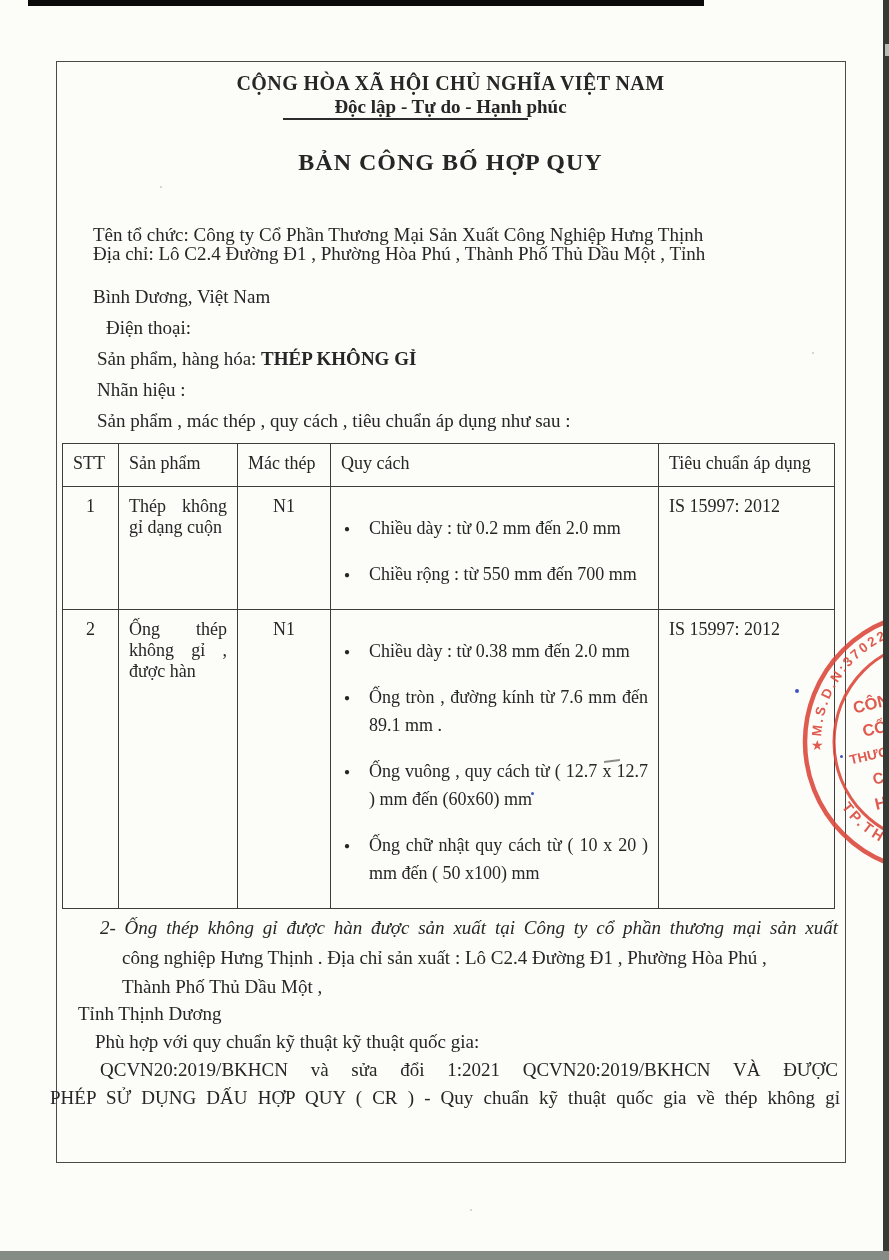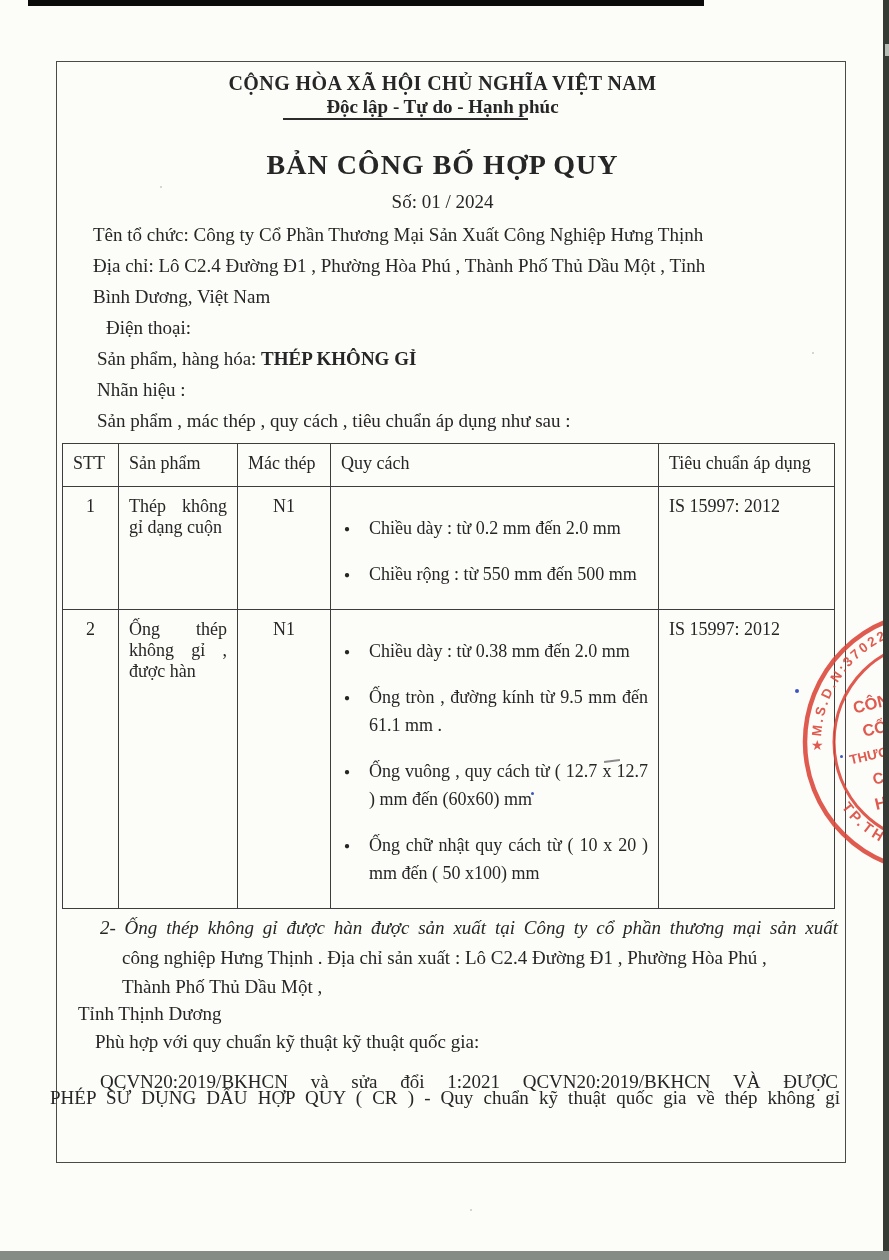--- a/index.html
+++ b/index.html
@@ -1,23 +1,23 @@
 <!DOCTYPE html>
 <html><head>
 <meta charset="utf-8">
 <style>
   html,body{margin:0;padding:0;}
   body{width:889px;height:1260px;background:#fbfbf8;font-family:"Liberation Serif","DejaVu Serif",serif;color:#262626;}
   #page{position:relative;width:889px;height:1260px;overflow:hidden;background:#fcfcf9;}
   .abs{position:absolute;}
-  .ctr{left:48px;width:789px;text-align:center;}
+  .ctr{left:56px;width:789px;text-align:center;}
   .hdr1{top:72px;font-size:20px;font-weight:bold;letter-spacing:.4px;}
   .hdr2{top:96px;font-size:19px;font-weight:bold;}
   .underline{left:283px;top:118px;width:245px;height:2px;background:#2c2c2c;}
-  .title{top:149px;font-size:28px;font-weight:bold;letter-spacing:1px;}
+  .title{top:149px;font-size:24px;font-weight:bold;letter-spacing:1px;}
   .sonum{top:191px;font-size:19px;}
   .bodyline{font-size:19px;white-space:nowrap;}
   .page-border{left:56px;top:61px;width:788px;height:1100px;border:1.6px solid #4a4a4a;}
   
   .strip-top{left:28px;top:0;width:676px;height:6px;background:#0b0b0b;}
   .strip-right{left:883px;top:0;width:6px;height:1260px;background:#353a35;z-index:50;}
   .notch-right{left:885px;top:44px;width:4px;height:12px;background:#b7bbb5;z-index:51;}
   .strip-bottom{left:0;top:1251px;width:889px;height:9px;background:#858b85;z-index:52;}
   .speck{position:absolute;background:#c9c9c4;width:2px;height:2px;border-radius:50%;}
   .bluedot{position:absolute;background:#3c55c0;border-radius:50%;}
@@ -52,24 +52,23 @@
   <div class="abs notch-right"></div>
   <div class="abs strip-bottom"></div>
 
   <div class="abs page-border"></div>
 
   <div class="abs ctr hdr1">CỘNG HÒA XÃ HỘI CHỦ NGHĨA VIỆT NAM</div>
   <div class="abs ctr hdr2">Độc lập - Tự do - Hạnh phúc</div>
   <div class="abs underline"></div>
 
   <div class="abs ctr title">BẢN CÔNG BỐ HỢP QUY</div>
-  <div class="abs ctr sonum">Số: 01 / 2024</div>
 
   <div class="abs bodyline" style="left:93px;top:224px;">Tên tổ chức: Công ty Cổ Phần Thương Mại Sản Xuất Công Nghiệp Hưng Thịnh</div>
-  <div class="abs bodyline" style="left:93px;top:255px;">Địa chỉ: Lô C2.4 Đường Đ1 , Phường Hòa Phú , Thành Phố Thủ Dầu Một , Tỉnh</div>
+  <div class="abs bodyline" style="left:93px;top:243px;">Địa chỉ: Lô C2.4 Đường Đ1 , Phường Hòa Phú , Thành Phố Thủ Dầu Một , Tỉnh</div>
   <div class="abs bodyline" style="left:93px;top:286px;">Bình Dương, Việt Nam</div>
   <div class="abs bodyline" style="left:106px;top:317px;">Điện thoại:</div>
 
   <div class="abs bodyline" style="left:97px;top:348px;"><span>Sản phẩm, hàng hóa: </span><span style="font-weight:bold;">THÉP KHÔNG GỈ</span></div>
   <div class="abs bodyline" style="left:97px;top:379px;">Nhãn hiệu :</div>
   <div class="abs bodyline" style="left:97px;top:410px;">Sản phẩm , mác thép , quy cách , tiêu chuẩn áp dụng như sau :</div>
 
   <table class="doc">
     <colgroup>
       <col style="width:56px">
@@ -88,48 +87,48 @@
       </tr>
     </thead>
     <tbody>
       <tr class="r1">
         <td class="c-stt">1</td>
         <td class="c-sp">Thép không gỉ dạng cuộn</td>
         <td class="c-mt">N1</td>
         <td class="c-qc">
             <ul>
               <li>Chiều dày : từ 0.2 mm đến 2.0 mm</li>
-              <li>Chiều rộng : từ 550 mm đến 500 mm</li>
+              <li>Chiều rộng : từ 550 mm đến 700 mm</li>
             </ul>
           </td>
         <td>IS 15997: 2012</td>
       </tr>
       <tr class="r2">
         <td class="c-stt">2</td>
         <td class="c-sp">Ống thép không gỉ , được hàn</td>
         <td class="c-mt">N1</td>
         <td class="c-qc">
             <ul>
               <li>Chiều dày : từ 0.38 mm đến 2.0 mm</li>
-              <li>Ống tròn , đường kính từ 9.5 mm đến 61.1 mm .</li>
+              <li>Ống tròn , đường kính từ 7.6 mm đến 89.1 mm .</li>
               <li>Ống vuông , quy cách từ ( 12.7 x 12.7 ) mm đến (60x60) mm</li>
               <li>Ống chữ nhật quy cách từ ( 10 x 20 ) mm đến ( 50 x100) mm</li>
             </ul>
           </td>
         <td>IS 15997: 2012</td>
       </tr>
     </tbody>
   </table>
 
   <div class="abs note just" style="left:100px;top:917px;width:738px;font-style:italic;">2- Ống thép không gỉ được hàn được sản xuất tại Công ty cổ phần thương mại sản xuất</div>
   <div class="abs note" style="left:122px;top:947px;">công nghiệp Hưng Thịnh . Địa chỉ sản xuất : Lô C2.4 Đường Đ1 , Phường Hòa Phú ,</div>
   <div class="abs note" style="left:122px;top:976px;">Thành Phố Thủ Dầu Một ,</div>
   <div class="abs note" style="left:78px;top:1003px;">Tỉnh Thịnh Dương</div>
   <div class="abs note" style="left:95px;top:1031px;">Phù hợp với quy chuẩn kỹ thuật kỹ thuật quốc gia:</div>
-  <div class="abs note just" style="left:100px;top:1059px;width:738px;margin-top:12px;">QCVN20:2019/BKHCN và sửa đổi 1:2021 QCVN20:2019/BKHCN VÀ ĐƯỢC</div>
+  <div class="abs note just" style="left:100px;top:1059px;width:738px;">QCVN20:2019/BKHCN và sửa đổi 1:2021 QCVN20:2019/BKHCN VÀ ĐƯỢC</div>
   <div class="abs note just" style="left:50px;top:1087px;width:790px;">PHÉP SỬ DỤNG DẤU HỢP QUY ( CR ) -  Quy chuẩn kỹ thuật quốc gia về thép không gỉ</div>
 
   <svg id="stamp" viewBox="-150 -150 300 300">
     <circle cx="0" cy="0" r="130" fill="none" stroke="#dc4538" stroke-width="4.5"></circle>
     <circle cx="0" cy="0" r="101" fill="none" stroke="#dc4538" stroke-width="3"></circle>
     <defs>
       <path id="arcTop" d="M -114 0 A 114 114 0 0 1 0 -114" fill="none"></path>
       <path id="arcBottom" d="M -98.7 57 A 114 114 0 0 0 98.7 57" fill="none"></path>
     </defs>
     <text font-size="13.5" letter-spacing="2.5"><textPath href="#arcTop" startOffset="3%">M.S.D.N:3702266</textPath></text>

